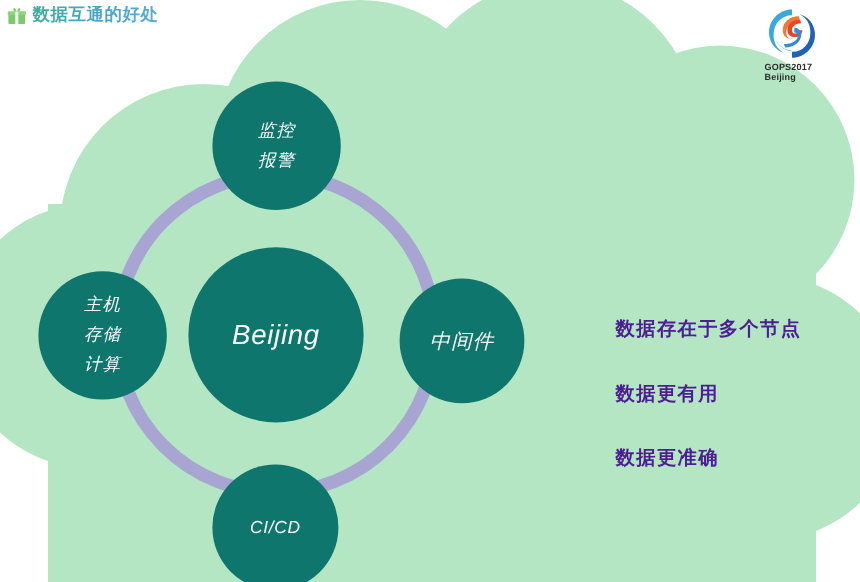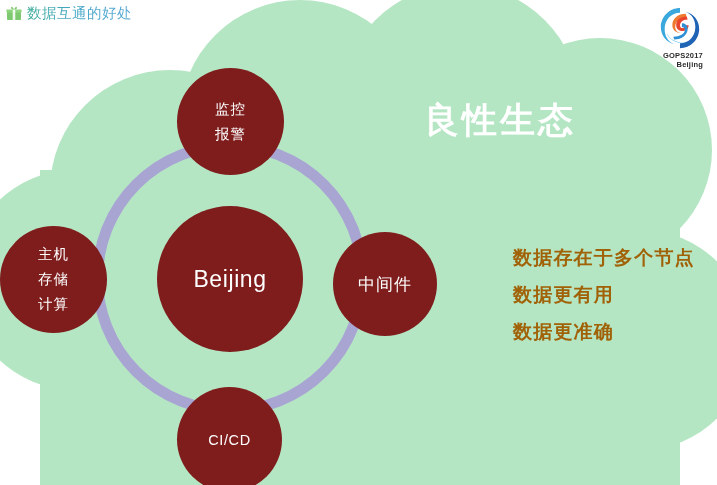--- a/index.html
+++ b/index.html
@@ -21,20 +21,21 @@
   
   #header {
     position: absolute;
     left: 6px;
     top: 2px;
     height: 22px;
     display: flex;
     align-items: center;
     gap: 5px;
     z-index: 40;
+    font-weight: bold;
   }
   #gift-icon {
     width: 16px;
     height: 16px;
     flex: 0 0 auto;
   }
   #header-title {
     font-size: 14.5px;
     line-height: 16px;
     letter-spacing: 0.5px;
@@ -66,29 +67,30 @@
     border-radius: 50%;
     border: 11px solid #a9a5d3;
     box-sizing: border-box;
     z-index: 10;
   }
 
   
   .node {
     position: absolute;
     border-radius: 50%;
-    background: #7f1d1d;
+    background: #0f766e;
     color: #ffffff;
     display: flex;
     flex-direction: column;
     align-items: center;
     justify-content: center;
     text-align: center;
     z-index: 20;
     box-sizing: border-box;
+    font-style: italic;
   }
   .node .line {
     display: block;
     white-space: nowrap;
   }
 
   #node-center {
     left: 157px;
     top: 206px;
     width: 146px;
@@ -106,21 +108,21 @@
     width: 107px;
     height: 107px;
   }
   #node-top .line {
     font-size: 14.5px;
     line-height: 25px;
     letter-spacing: 1px;
   }
 
   #node-left {
-    left: 0;
+    left: 32px;
     top: 226px;
     width: 107px;
     height: 107px;
   }
   #node-left .line {
     font-size: 14.5px;
     line-height: 25px;
     letter-spacing: 1px;
   }
 
@@ -165,37 +167,38 @@
     left: 513px;
     top: 250px;
     z-index: 25;
     display: flex;
     flex-direction: column;
     gap: 21px;
   }
   #benefits .benefit {
     font-family: "Liberation Serif", "DejaVu Serif", serif;
     font-weight: bold;
-    font-size: 19px;
+    font-size: 16px;
     line-height: 16px;
     letter-spacing: 1.2px;
-    color: #a16207;
-    white-space: nowrap;
+    color: #4c1d95;
+    white-space: nowrap;
+    margin-top: 17px;
   }
 
   
   #logo {
     position: absolute;
     right: 14px;
     top: 5px;
     width: 66px;
     z-index: 40;
     display: flex;
     flex-direction: column;
-    align-items: flex-end;
+    align-items: flex-start;
   }
   #logo-mark { width: 46px; height: 46px; display: block; }
   #logo-line1, #logo-line2 {
     font-size: 7.5px;
     font-weight: bold;
     color: #2b2b2b;
     line-height: 9px;
     letter-spacing: 0.2px;
     white-space: nowrap;
   }
@@ -240,21 +243,20 @@
   </div>
 
   <div class="node" id="node-right">
     <span class="line">中间件</span>
   </div>
 
   <div class="node" id="node-bottom">
     <span class="line">CI/CD</span>
   </div>
 
-  <div id="eco-title">良性生态</div>
 
   <div id="benefits">
     <div class="benefit">数据存在于多个节点</div>
     <div class="benefit">数据更有用</div>
     <div class="benefit">数据更准确</div>
   </div>
 
   <div id="header">
     <svg id="gift-icon" viewBox="0 0 16 16" aria-hidden="true">
       <rect x="1" y="6.6" width="14" height="8.4" rx="0.8" fill="#7ec96f"></rect>

